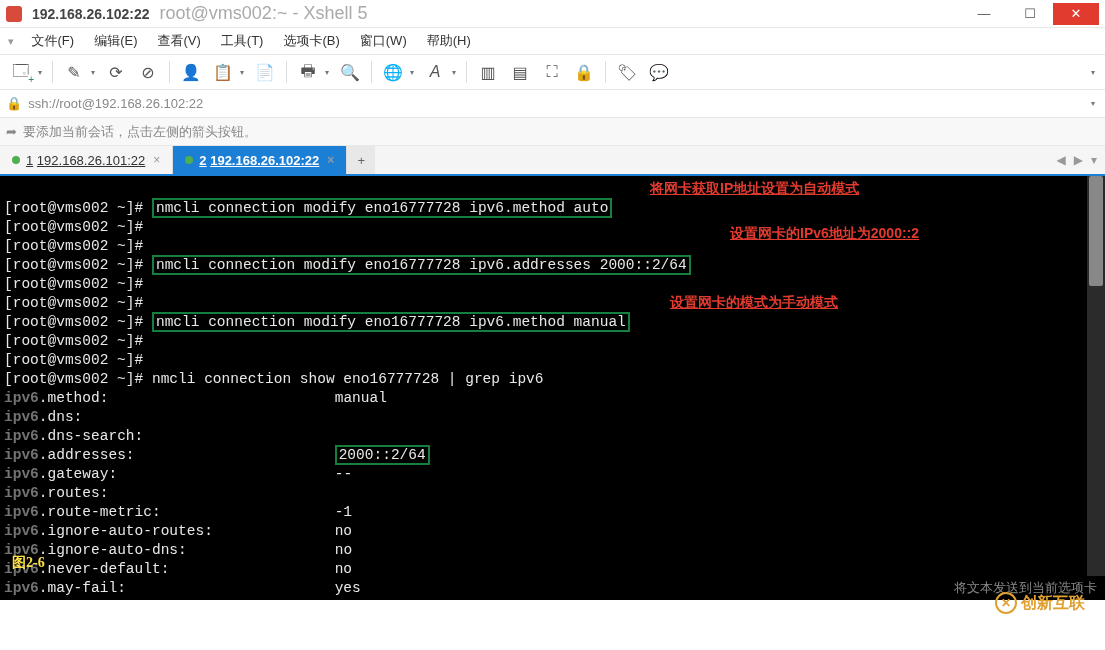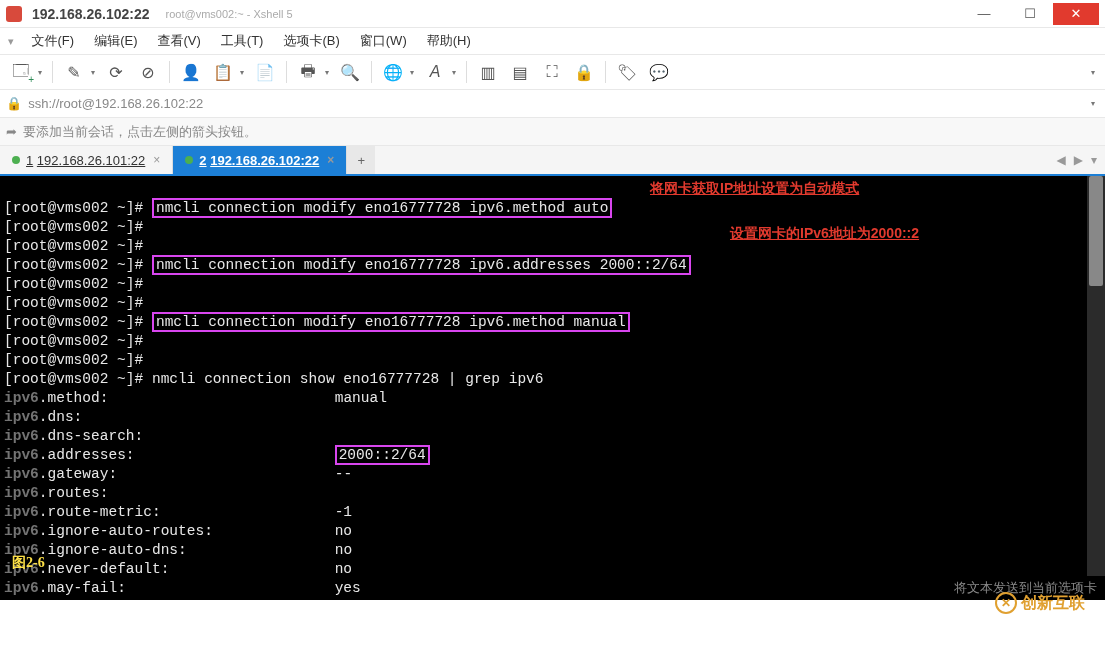--- a/index.html
+++ b/index.html
@@ -2,21 +2,21 @@
 <html><head>
 <meta charset="utf-8">
 <style>
   * { margin: 0; padding: 0; box-sizing: border-box; }
   body { font-family: "Microsoft YaHei", sans-serif; background: #fff; width: 1105px; height: 650px; overflow: hidden; position: relative; }
 
   
   .titlebar { height: 28px; background: #fff; display: flex; align-items: center; padding: 0 6px; border-bottom: 1px solid #e8e8e8; }
   .titlebar .appicon { width: 16px; height: 16px; background: #d84a3c; border-radius: 3px; margin-right: 10px; }
   .titlebar .title-main { font-weight: bold; font-size: 14px; color: #444; }
-  .titlebar .title-sub { font-size: 11px; color: #aaa; margin-left: 16px; }
+  .titlebar .title-sub { font-size: 18px; color: #aaa; margin-left: 10px; }
   .titlebar .spacer { flex: 1; }
   .winbtn { width: 46px; height: 22px; display: inline-flex; align-items: center; justify-content: center; font-size: 13px; color: #555; }
   .winbtn.red { background: #e13a2e; color: #fff; }
 
   
   .menubar { display: flex; align-items: center; padding: 0 6px; height: 26px; font-size: 13px; color: #333; }
   .menubar .dropdown-btn { color: #999; margin: 0 8px 0 2px; font-size: 11px; }
   .menuitem { padding: 0 10px; }
 
   
@@ -48,21 +48,21 @@
   .tabstrip .spacer { flex: 1; }
   .tabnav { display: flex; align-items: center; padding: 0 8px; color: #999; font-size: 12px; gap: 8px; }
 
   
   .terminal-wrap { position: relative; height: 400px; background: #000; display: flex; }
   .terminal { flex: 1; padding: 4px 4px; font-family: Consolas, "Courier New", monospace; font-size: 14.5px; line-height: 19px; color: #e8e8e8; white-space: pre; position: relative; }
   .scroll { width: 18px; background: #2b2b2b; position: relative; }
   .scroll .thumb { position: absolute; left: 2px; right: 2px; top: 0; height: 110px; background: #888; border-radius: 2px; }
   .prompt-user { color: #e8e8e8; margin-top: 13px; }
   .key { color: #737373; font-weight: bold; }
-  .box { border: 2px solid #d946ef; padding: 0 2px; }
+  .box { border: 2px solid #15803d; padding: 0 2px; }
   .annot { position: absolute; color: #e13a2e; font-family: "Microsoft YaHei", sans-serif; font-size: 14px; font-weight: bold; text-decoration: underline; }
   .figure-label { position: absolute; left: 12px; bottom: 4px; color: #fde047; font-family: "Microsoft YaHei"; font-size: 14px; font-weight: bold; }
 
   
   .statusbar { height: 24px; display: flex; align-items: center; padding: 0 8px; font-size: 13px; color: #888; background: #000000; justify-content: flex-end; }
 
   
   .watermark { position: absolute; right: 20px; bottom: 36px; color: #e0a030; font-size: 16px; font-weight: bold; display: flex; align-items: center; gap: 4px; }
   .watermark .wicon { width: 22px; height: 22px; border: 2px solid #e0a030; border-radius: 50%; display: inline-flex; align-items: center; justify-content: center; font-size: 12px; }
 </style>
@@ -178,20 +178,21 @@
 <span class="key">ipv6</span><span>.addresses:</span>                       <span class="box">2000::2/64</span>
 <span class="key">ipv6</span><span>.gateway:</span>                         <span>--</span>
 <span class="key">ipv6</span><span>.routes:</span>
 <span class="key">ipv6</span><span>.route-metric:</span>                    <span>-1</span>
 <span class="key">ipv6</span><span>.ignore-auto-routes:</span>              <span>no</span>
 <span class="key">ipv6</span><span>.ignore-auto-dns:</span>                 <span>no</span>
 <span class="key">ipv6</span><span>.never-default:</span>                   <span>no</span>
 <span class="key">ipv6</span><span>.may-fail:</span>                        <span>yes</span>
 <div class="annot" style="top:3px; left:650px;">将网卡获取IP地址设置为自动模式</div>
 <div class="annot" style="top:48px; left:730px;">设置网卡的IPv6地址为2000::2</div>
+<div class="annot" style="top:117px; left:670px;">设置网卡的模式为手动模式</div>
 <div class="figure-label">图2-6</div>
 </div>
 <div class="scroll">
       <div class="thumb"></div>
     </div>
 </div>
 
 <div class="statusbar">
   <span>将文本发送到当前选项卡</span>
 </div>

